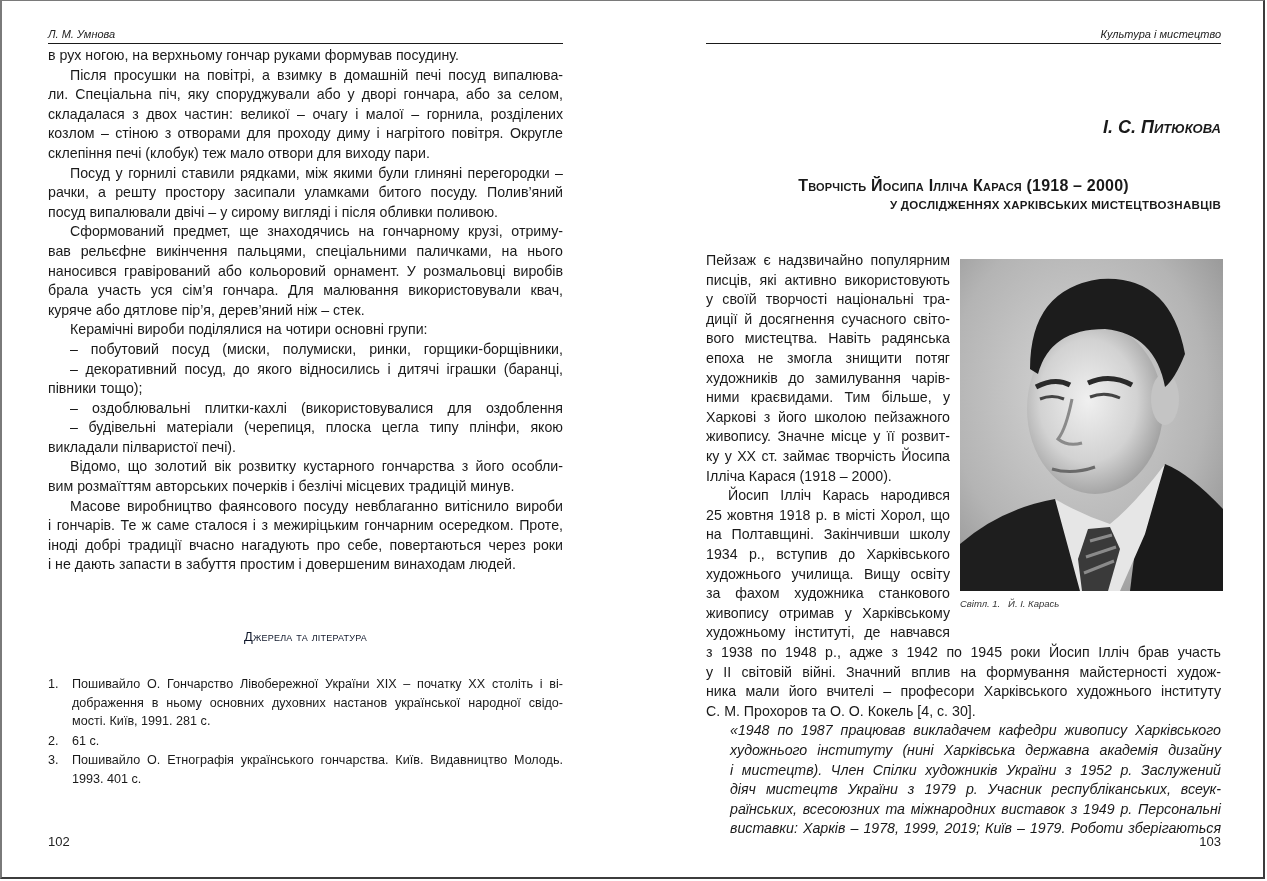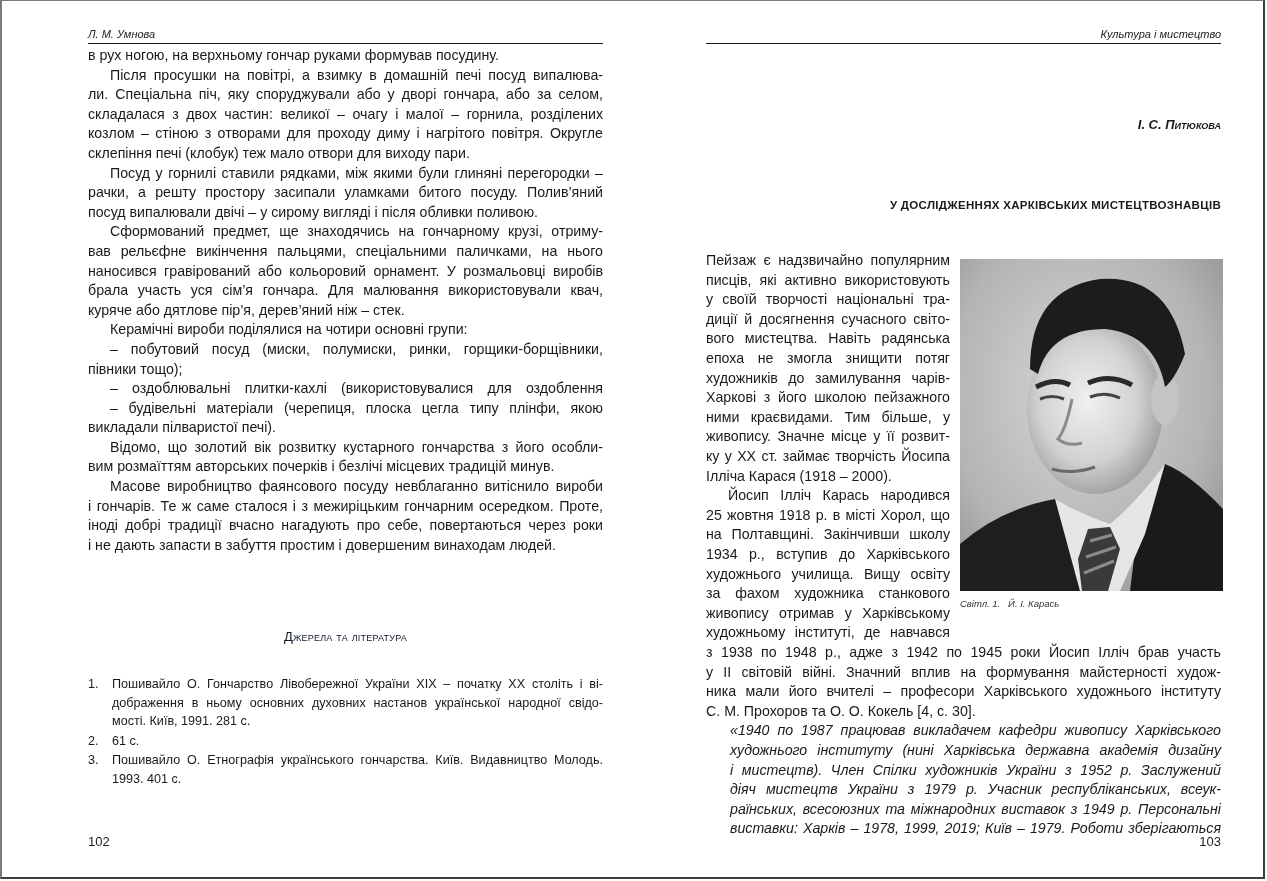--- a/index.html
+++ b/index.html
@@ -25,21 +25,21 @@
       border-left: 2px solid #7a7a7a;
       border-right: 2px solid #3c3c3c;
       border-bottom: 2px solid #3c3c3c;
       box-sizing: border-box;
     }
     .page {
       position: absolute;
       top: 0;
       height: 100%;
     }
-    .page-left { left: 46px; width: 515px; margin-left: 40px; }
+    .page-left { left: 46px; width: 515px; }
     .page-right { left: 704px; width: 515px; }
 
     .running-head {
       position: absolute;
       top: 27px;
       left: 0;
       width: 100%;
       font-size: 11px;
       font-style: italic;
       color: #222;
@@ -116,21 +116,21 @@
       font-size: 13px;
       color: #222;
     }
     .page-left .page-number { left: 0; }
     .page-right .page-number { right: 0; }
 
     .author {
       position: absolute;
       top: 116px;
       right: 0;
-      font-size: 13px;
+      font-size: 18px;
       font-weight: bold;
       font-style: italic;
       font-variant: small-caps;
       margin-left: 8px;
     }
     .title-main {
       position: absolute;
       top: 176px;
       left: 0;
       width: 100%;
@@ -207,20 +207,21 @@
         <span class="ln ind">Посуд у горнилі ставили рядками, між якими були глиняні перегородки –</span>
         <span class="ln">рачки, а решту простору засипали уламками битого посуду. Полив’яний</span>
         <span class="ln last">посуд випалювали двічі – у сирому вигляді і після обливки поливою.</span>
         <span class="ln ind">Сформований предмет, ще знаходячись на гончарному крузі, отриму-</span>
         <span class="ln">вав рельєфне викінчення пальцями, спеціальними паличками, на нього</span>
         <span class="ln">наносився гравірований або кольоровий орнамент. У розмальовці виробів</span>
         <span class="ln">брала участь уся сім’я гончара. Для малювання використовували квач,</span>
         <span class="ln last">куряче або дятлове пір’я, дерев’яний ніж – стек.</span>
         <span class="ln ind last">Керамічні вироби поділялися на чотири основні групи:</span>
         <span class="ln ind">– побутовий посуд (миски, полумиски, ринки, горщики-борщівники,</span>
+        <span class="ln ind">– декоративний посуд, до якого відносились і дитячі іграшки (баранці,</span>
         <span class="ln last">півники тощо);</span>
         <span class="ln ind">– оздоблювальні плитки-кахлі (використовувалися для оздоблення</span>
         <span class="ln ind">– будівельні матеріали (черепиця, плоска цегла типу плінфи, якою</span>
         <span class="ln last">викладали пілваристої печі).</span>
         <span class="ln ind">Відомо, що золотий вік розвитку кустарного гончарства з його особли-</span>
         <span class="ln last">вим розмаїттям авторських почерків і безлічі місцевих традицій минув.</span>
         <span class="ln ind">Масове виробництво фаянсового посуду невблаганно витіснило вироби</span>
         <span class="ln">і гончарів. Те ж саме сталося і з межиріцьким гончарним осередком. Проте,</span>
         <span class="ln">іноді добрі традиції вчасно нагадують про себе, повертаються через роки</span>
         <span class="ln last">і не дають запасти в забуття простим і довершеним винаходам людей.</span>
@@ -247,32 +248,33 @@
       </ol>
 
     <div class="page-number">102</div>
   </div>
 
   <div class="page page-right">
     <div class="running-head">Культура і мистецтво</div>
 
     <div class="author">І. С. Питюкова</div>
 
+    <div class="title-main">Творчість Йосипа Ілліча Карася (1918 – 2000)</div>
     <div class="title-sub">У ДОСЛІДЖЕННЯХ ХАРКІВСЬКИХ МИСТЕЦТВОЗНАВЦІВ</div>
 
     <div class="body-text right-wrap" id="right-wrap">
         <span class="ln">Пейзаж є надзвичайно популярним</span>
         <span class="ln">писців, які активно використовують</span>
         <span class="ln">у своїй творчості національні тра-</span>
         <span class="ln">диції й досягнення сучасного світо-</span>
         <span class="ln">вого мистецтва. Навіть радянська</span>
         <span class="ln">епоха не змогла знищити потяг</span>
         <span class="ln">художників до замилування чарів-</span>
+        <span class="ln">ними краєвидами. Тим більше, у</span>
         <span class="ln">Харкові з його школою пейзажного</span>
-        <span class="ln">ними краєвидами. Тим більше, у</span>
         <span class="ln">живопису. Значне місце у її розвит-</span>
         <span class="ln">ку у XX ст. займає творчість Йосипа</span>
         <span class="ln last">Ілліча Карася (1918 – 2000).</span>
         <span class="ln ind">Йосип Ілліч Карась народився</span>
         <span class="ln">25 жовтня 1918 р. в місті Хорол, що</span>
         <span class="ln">на Полтавщині. Закінчивши школу</span>
         <span class="ln">1934 р., вступив до Харківського</span>
         <span class="ln">художнього училища. Вищу освіту</span>
         <span class="ln">за фахом художника станкового</span>
         <span class="ln">живопису отримав у Харківському</span>
@@ -325,21 +327,21 @@
       </div>
     </div>
     <div class="caption">Світл. 1.   Й. І. Карась</div>
 
     <div class="body-text right-full" id="right-full">
         <span class="ln">з 1938 по 1948 р., адже з 1942 по 1945 роки Йосип Ілліч брав участь</span>
         <span class="ln">у ІІ світовій війні. Значний вплив на формування майстерності худож-</span>
         <span class="ln">ника мали його вчителі – професори Харківського художнього інституту</span>
         <span class="ln last">С. М. Прохоров та О. О. Кокель [4, с. 30].</span>
         <div class="quote">
-          <span class="ln">«1940 по 1987 працював викладачем кафедри живопису Харківського</span>
+          <span class="ln">«1948 по 1987 працював викладачем кафедри живопису Харківського</span>
           <span class="ln">художнього інституту (нині Харківська державна академія дизайну</span>
           <span class="ln">і мистецтв). Член Спілки художників України з 1952 р. Заслужений</span>
           <span class="ln">діяч мистецтв України з 1979 р. Учасник республіканських, всеук-</span>
           <span class="ln">раїнських, всесоюзних та міжнародних виставок з 1949 р. Персональні</span>
           <span class="ln">виставки: Харків – 1978, 1999, 2019; Київ – 1979. Роботи зберігаються</span>
         </div>
       </div>
 
     <div class="page-number">103</div>
   </div>

